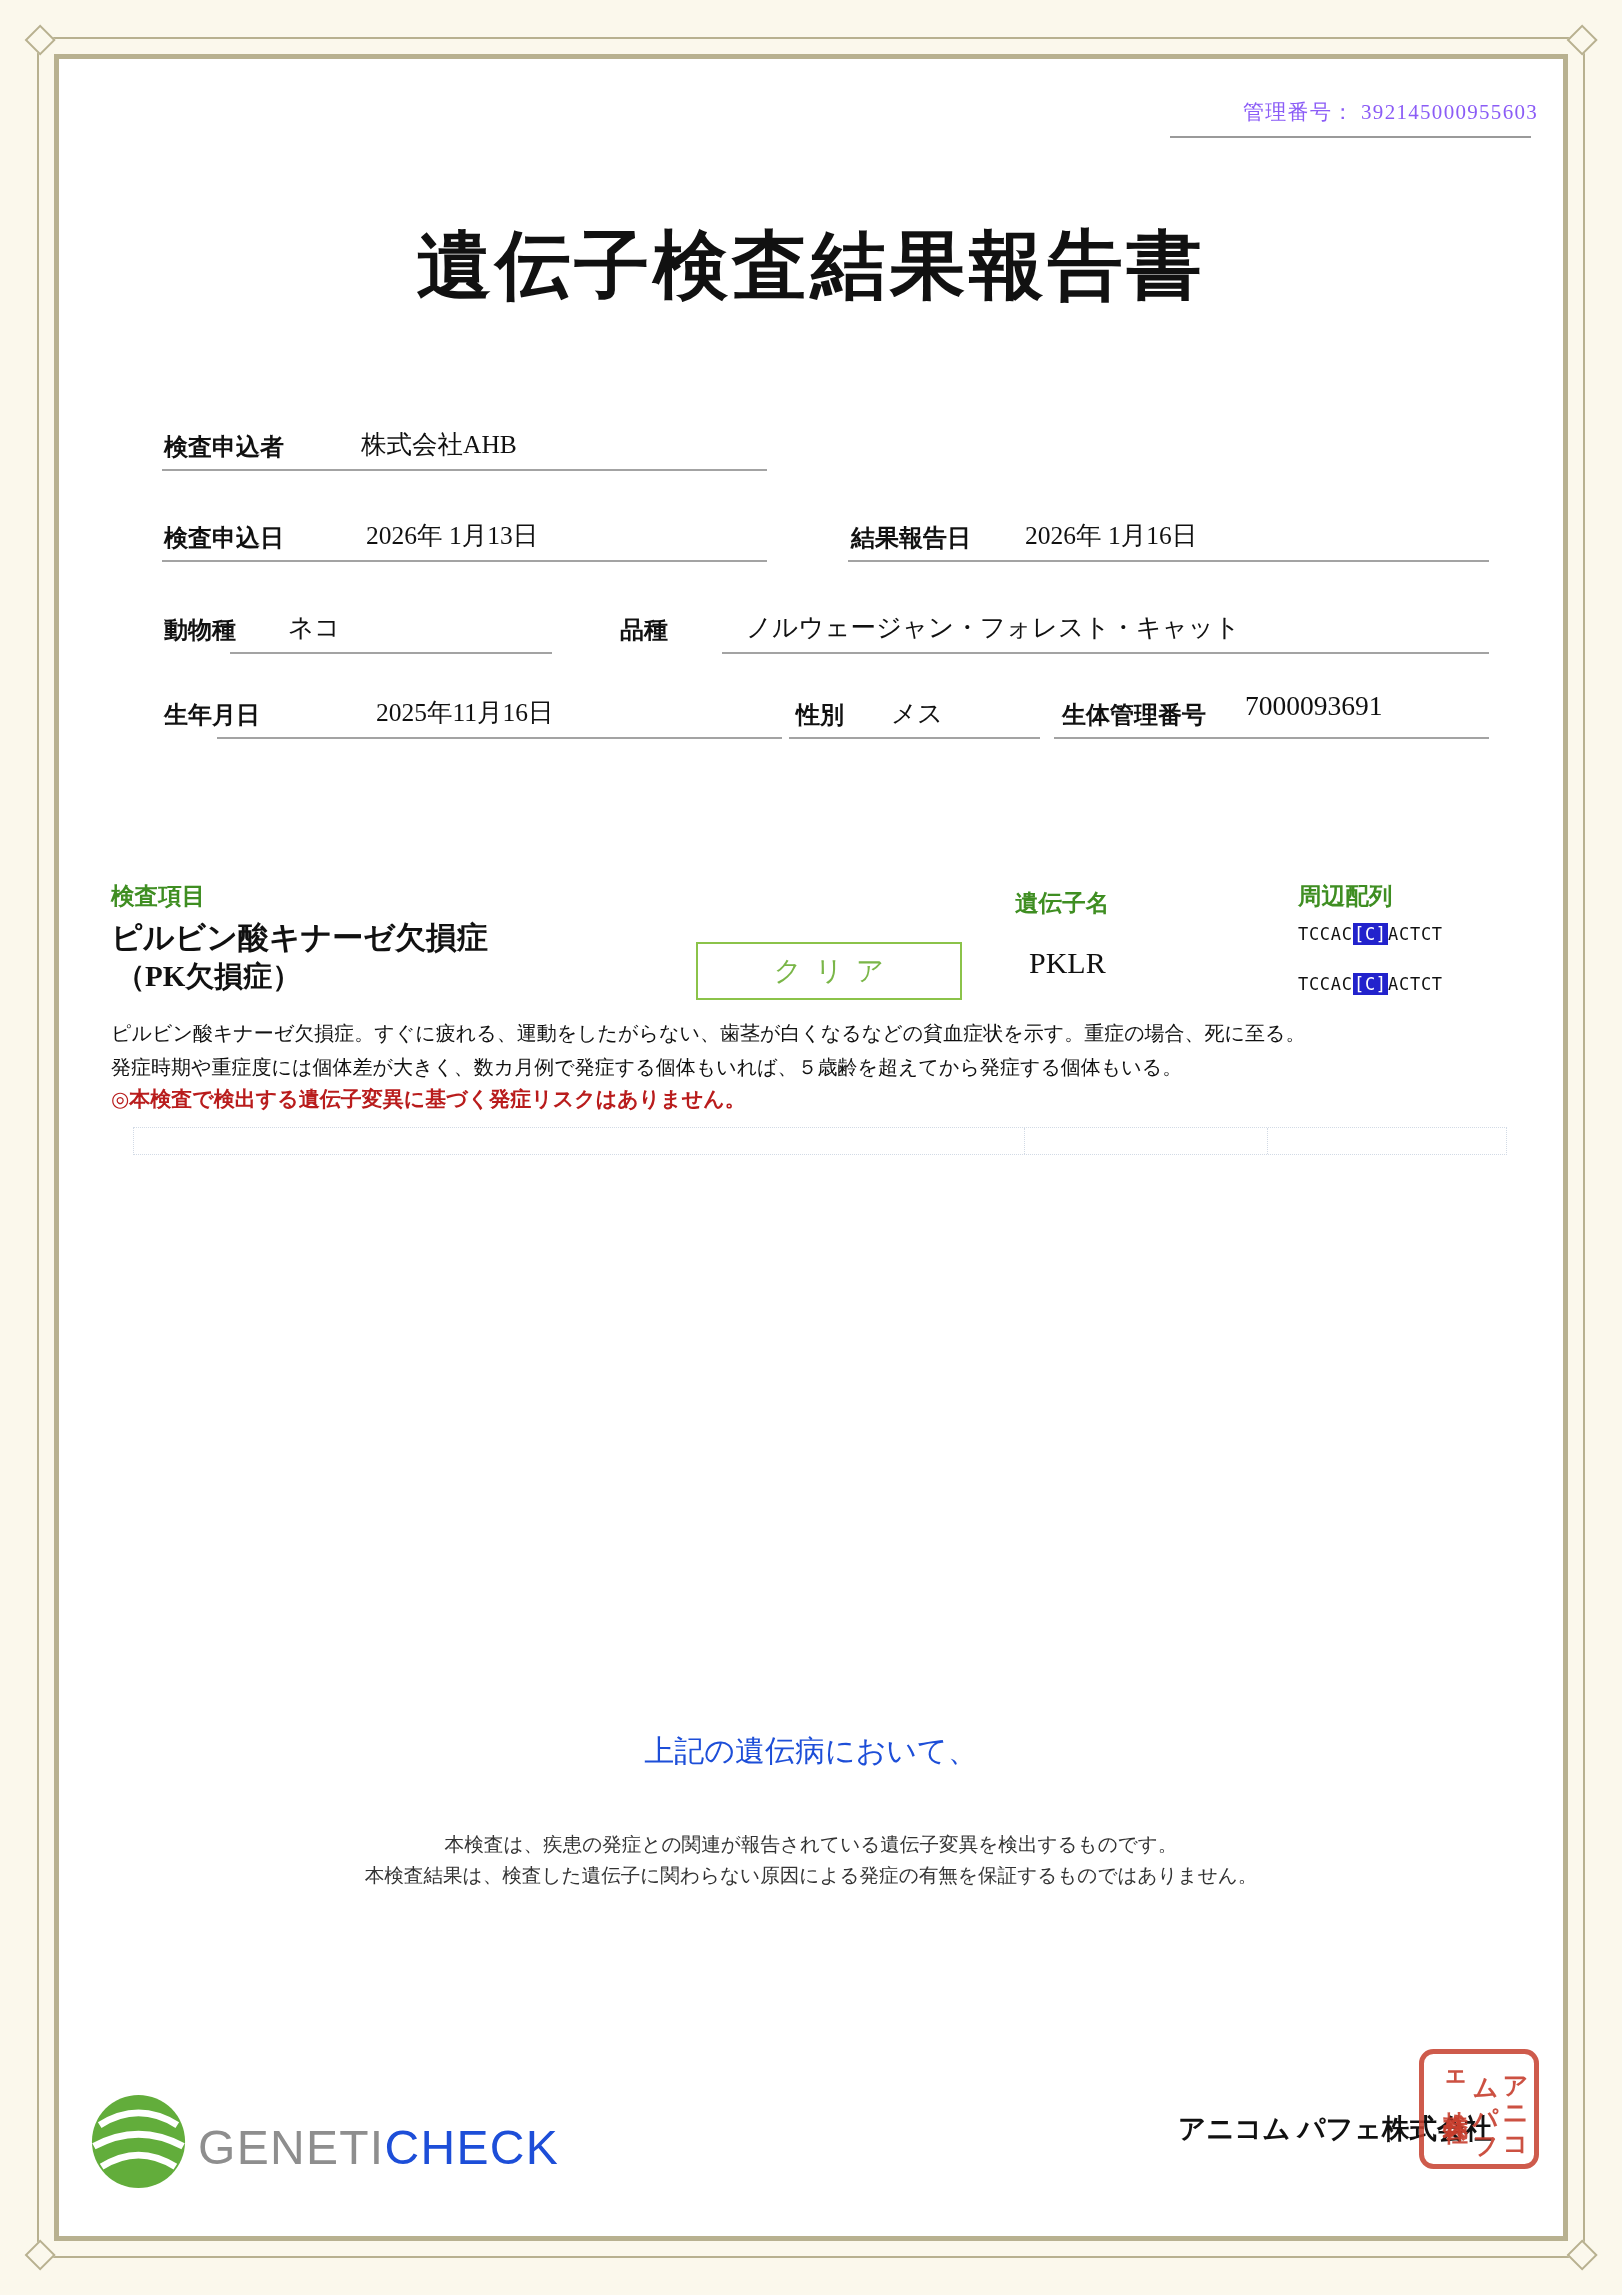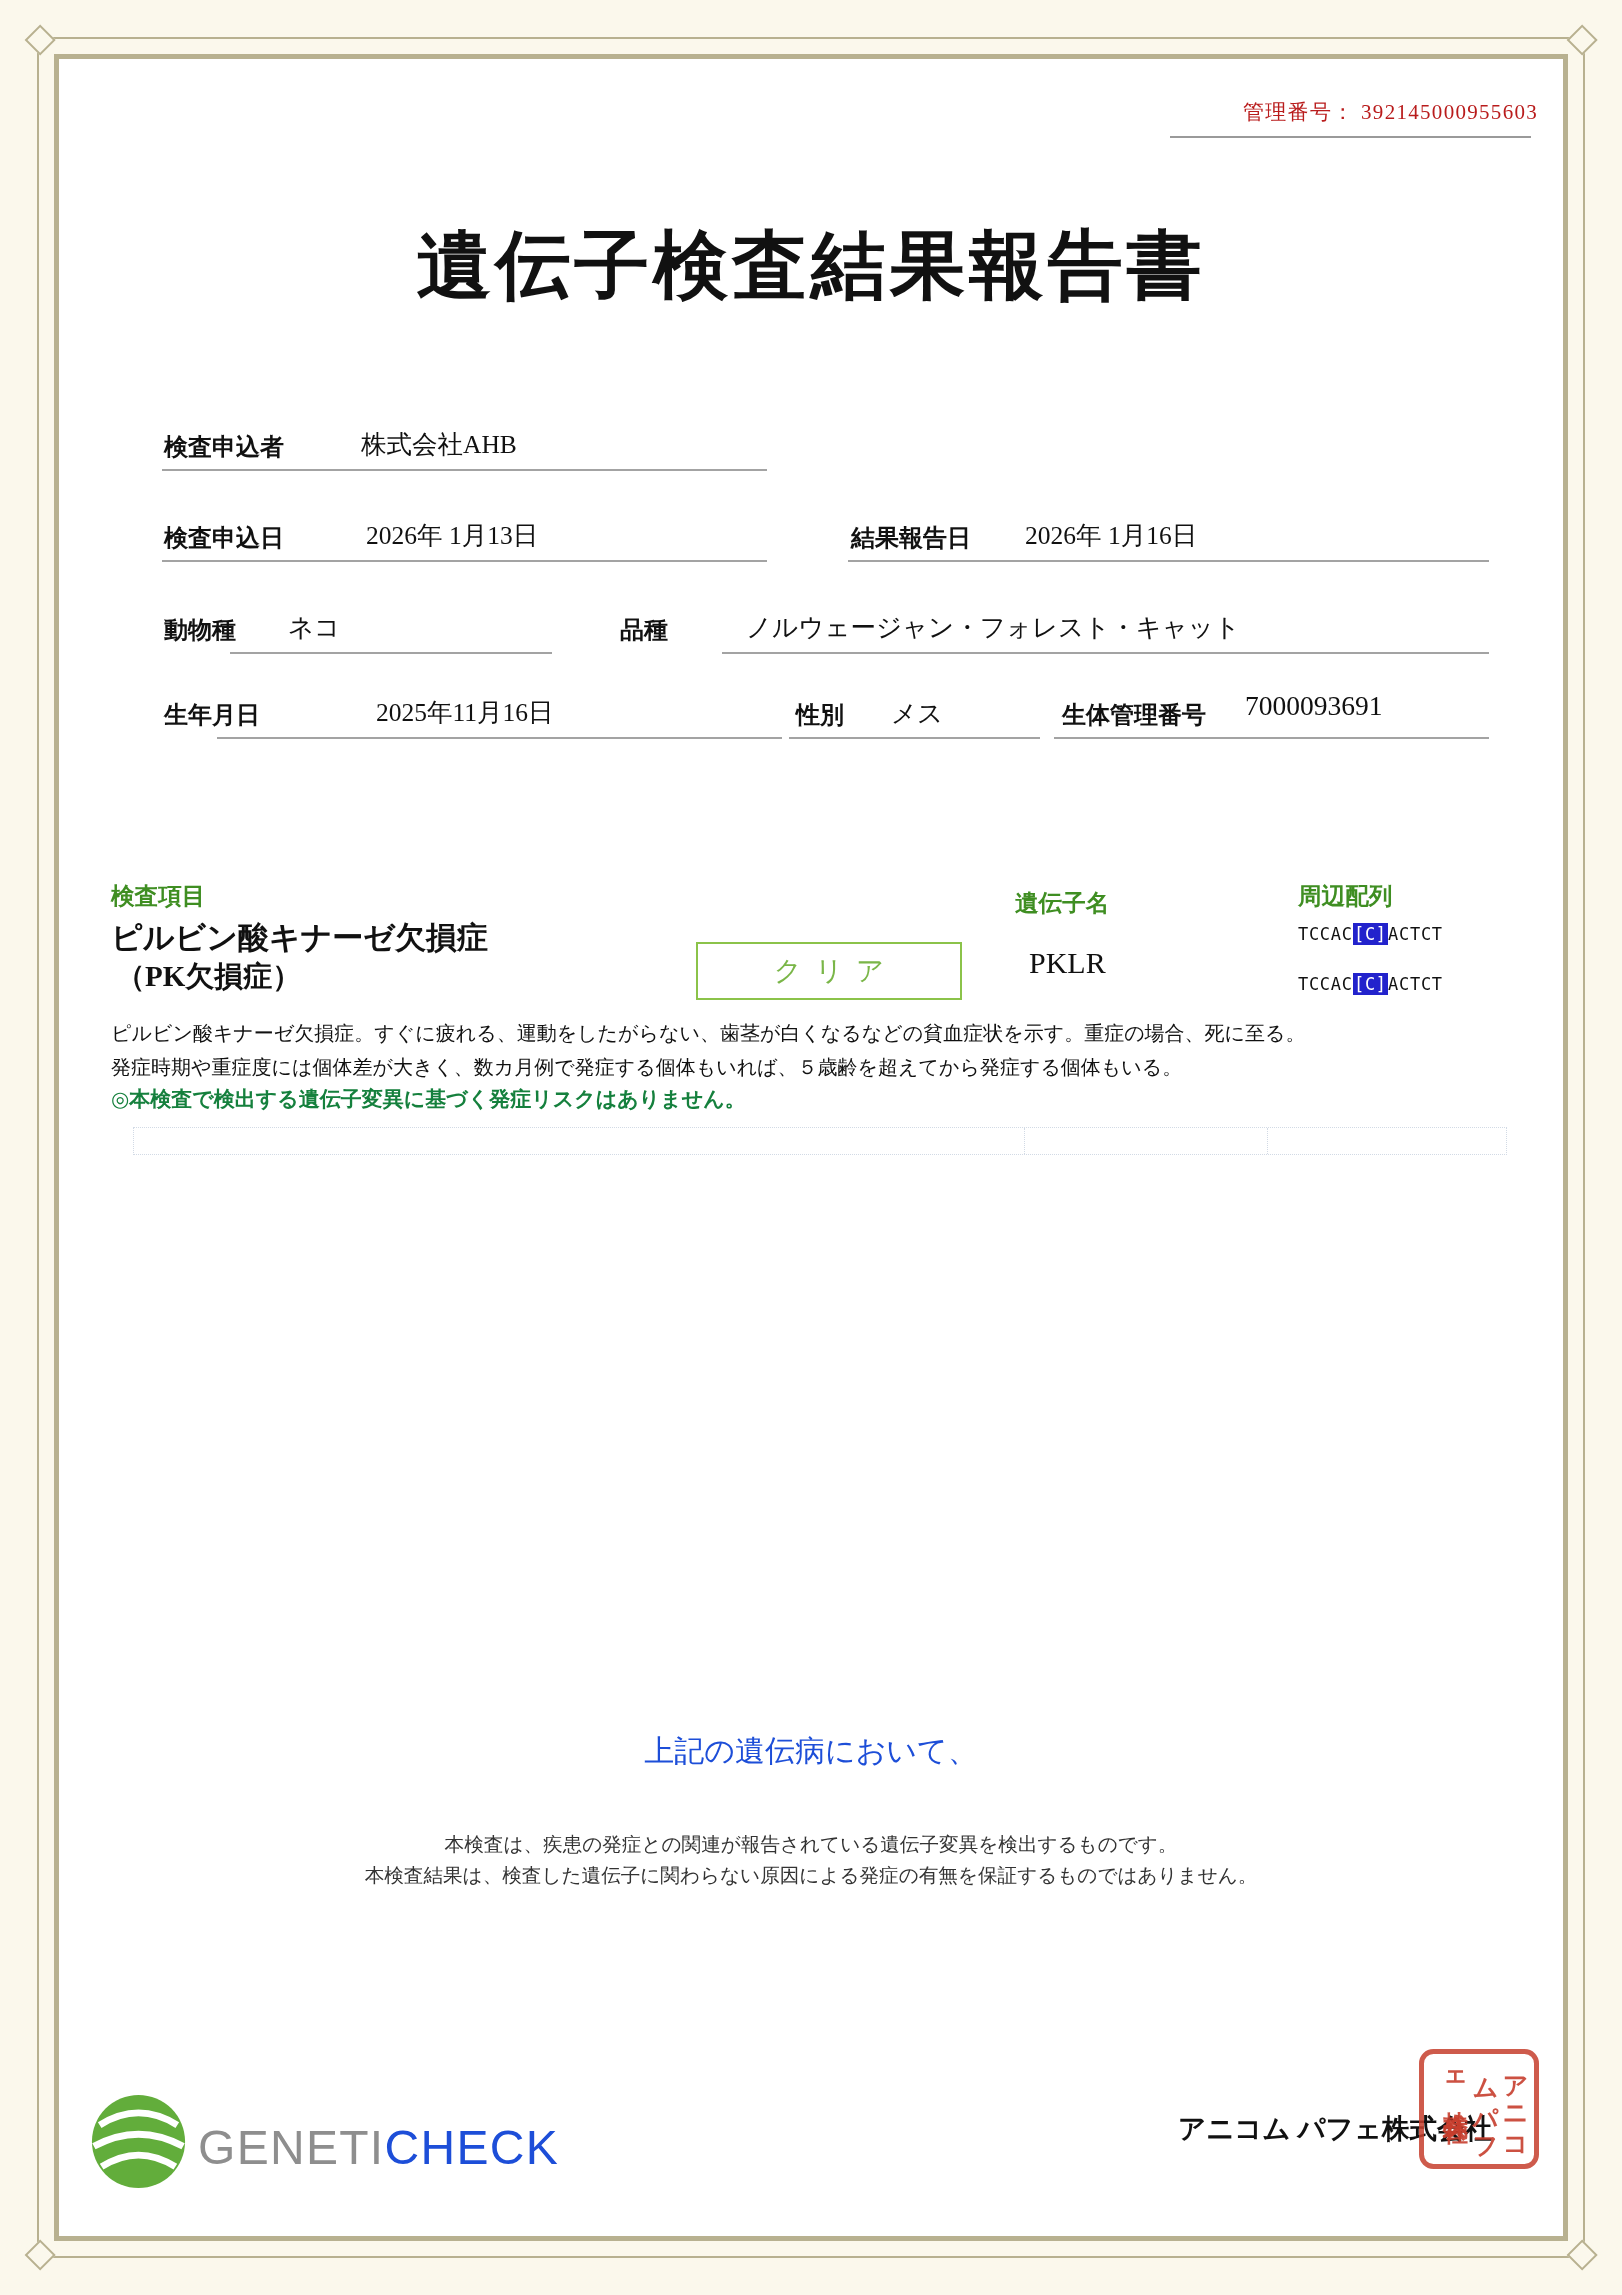--- a/index.html
+++ b/index.html
@@ -8,21 +8,21 @@
     background:#fbf8ec;
     font-family:"Liberation Serif","DejaVu Serif",serif;
     color:#111; overflow:hidden;
   }
   
   .frame-outer { position:absolute; inset:37px; border:2px solid #b8b190; z-index:1; }
   .frame-inner { position:absolute; inset:54px; border:5.9px solid #b8b190; background:#ffffff; z-index:1; }
   .corner { position:absolute; width:18.3px; height:18.3px; border:2px solid #b8b190; background:#fbf8ec; transform:rotate(45deg); z-index:2; }
   .content { position:absolute; inset:0; z-index:3; }
 
-  .mgmt { position:absolute; left:1243px; top:98px; font-size:21px; color:#b91c1c; letter-spacing:1.3px; }
+  .mgmt { position:absolute; left:1243px; top:98px; font-size:21px; color:#8b5cf6; letter-spacing:1.3px; }
   .mgmt-ul { position:absolute; left:1170px; top:136px; width:361px; height:2px; background:#9a9a9a; }
 
   .title { position:absolute; left:0; top:216px; width:100%; text-align:center;
            font-size:75px; font-weight:700; letter-spacing:3.9px; margin:0; }
 
   .lab { position:absolute; font-size:24px; font-weight:700; white-space:nowrap; }
   .val { position:absolute; font-size:25.5px; white-space:nowrap; }
   .ul  { position:absolute; height:2px; background:#a3a3a3; }
 
   .glab { position:absolute; font-size:23.6px; font-weight:700; color:#3f8e22; white-space:nowrap; }
@@ -32,21 +32,21 @@
   .clear-box { position:absolute; left:696px; top:942px; width:262px; height:54px;
                border:2px solid #8bc34a; display:flex; align-items:center; justify-content:center; }
   .clear-box span { font-size:27.5px; color:#7ab648; letter-spacing:13px; padding-left:13px; }
 
   .gene-name { position:absolute; font-size:30px; white-space:nowrap; }
 
   .seq { position:absolute; font-family:"DejaVu Sans Mono",monospace; font-size:17px; letter-spacing:0.7px; white-space:nowrap; }
   .seq .var { background:#2222cc; color:#ffffff; padding:0.7px 1.3px; }
 
   .desc { position:absolute; font-size:20px; line-height:1.5; white-space:nowrap; }
-  .risk { position:absolute; font-size:21px; font-weight:700; color:#15803d; white-space:nowrap; }
+  .risk { position:absolute; font-size:21px; font-weight:700; color:#b91c1c; white-space:nowrap; }
 
   .dotted-row { position:absolute; left:133px; top:1127px; width:1372px; height:26px;
                 border:1.3px dotted #aebdd0; opacity:.55; }
   .dotted-v { position:absolute; top:0; height:100%; width:0; border-left:1.3px dotted #aebdd0; }
 
   .watermark { position:absolute; left:539px; top:1590px; width:504px; height:504px; z-index:0; opacity:.85; }
 
   .summary-main { position:absolute; left:0; width:100%; text-align:center;
                   font-family:"Liberation Sans","DejaVu Sans",sans-serif;
                   font-size:30px; color:#1d4ed8; z-index:4; }

